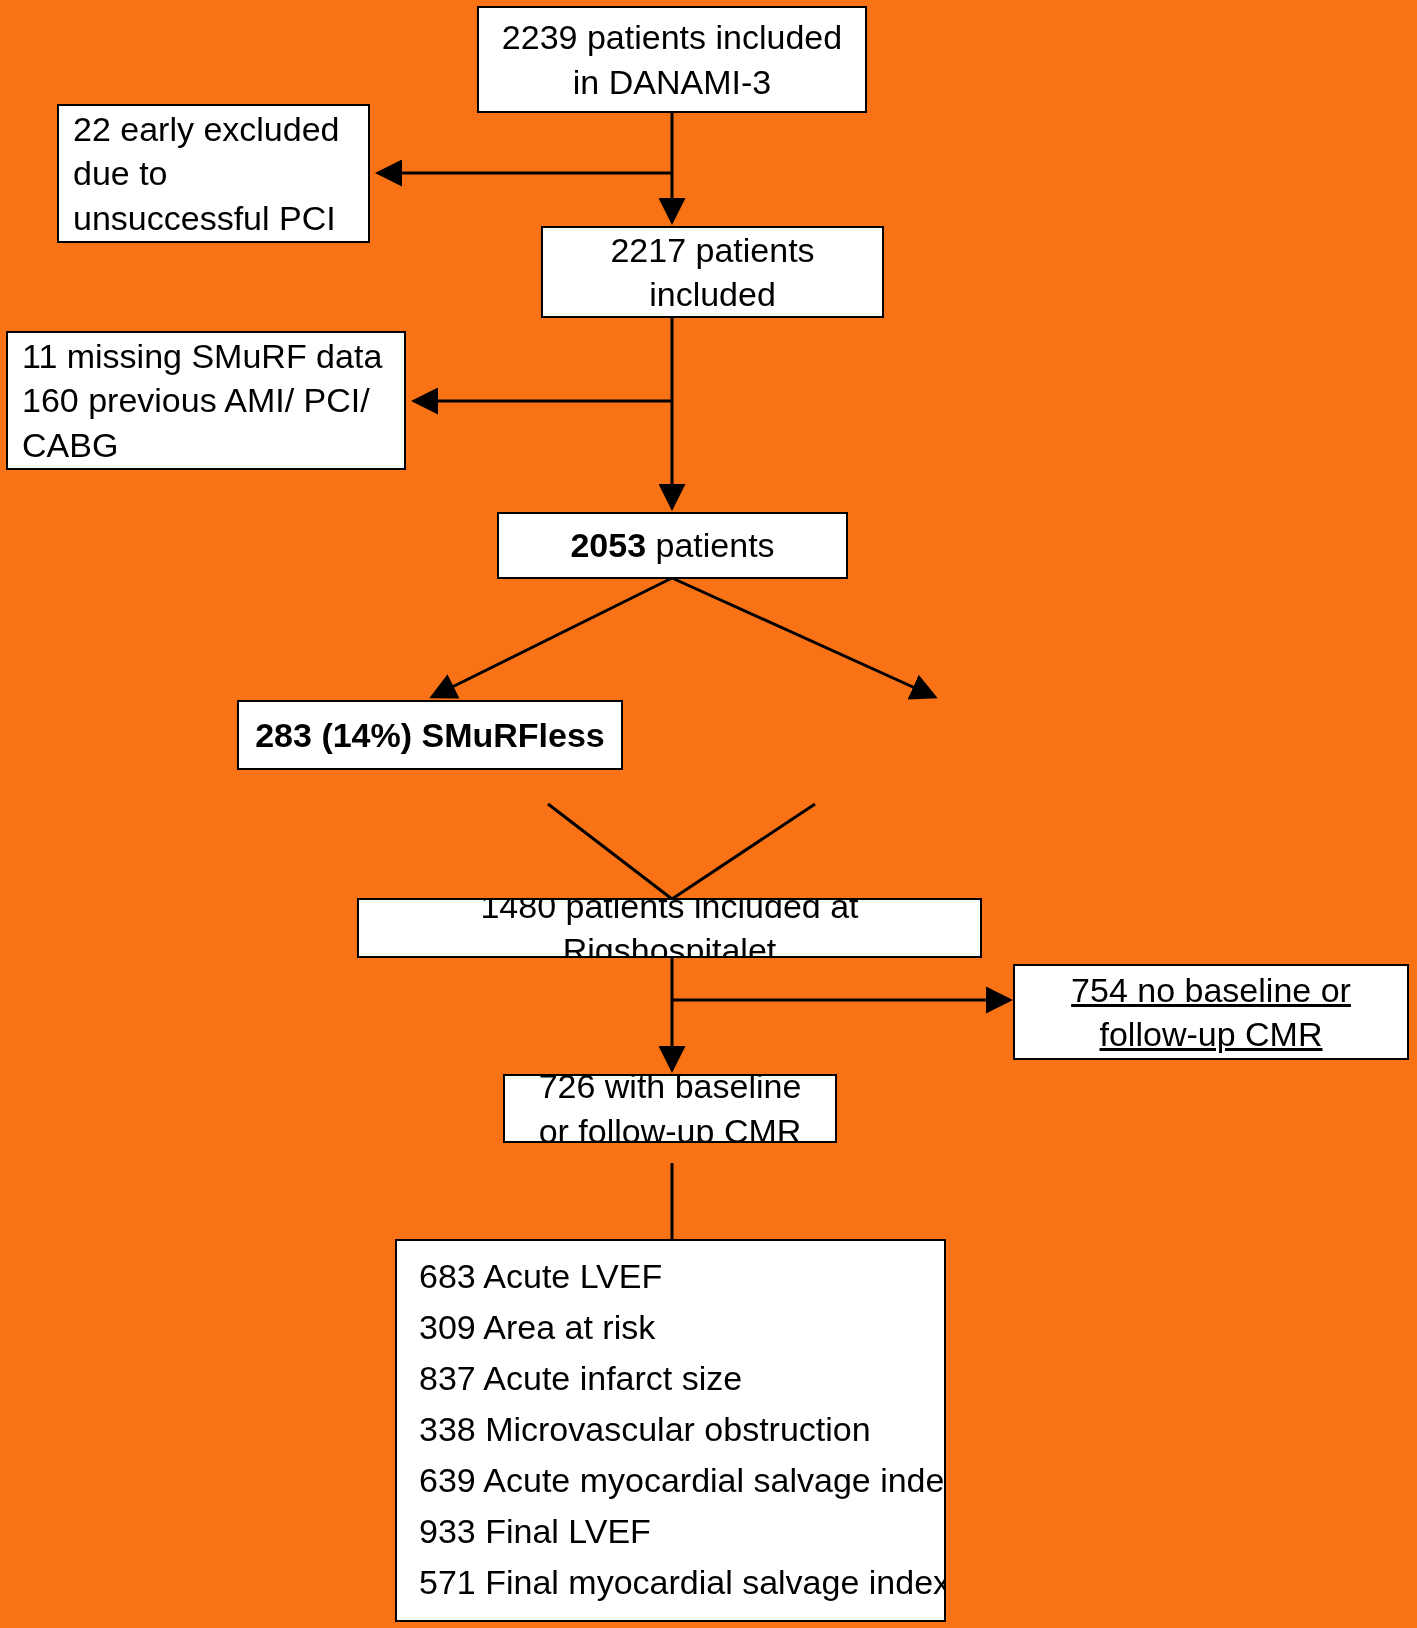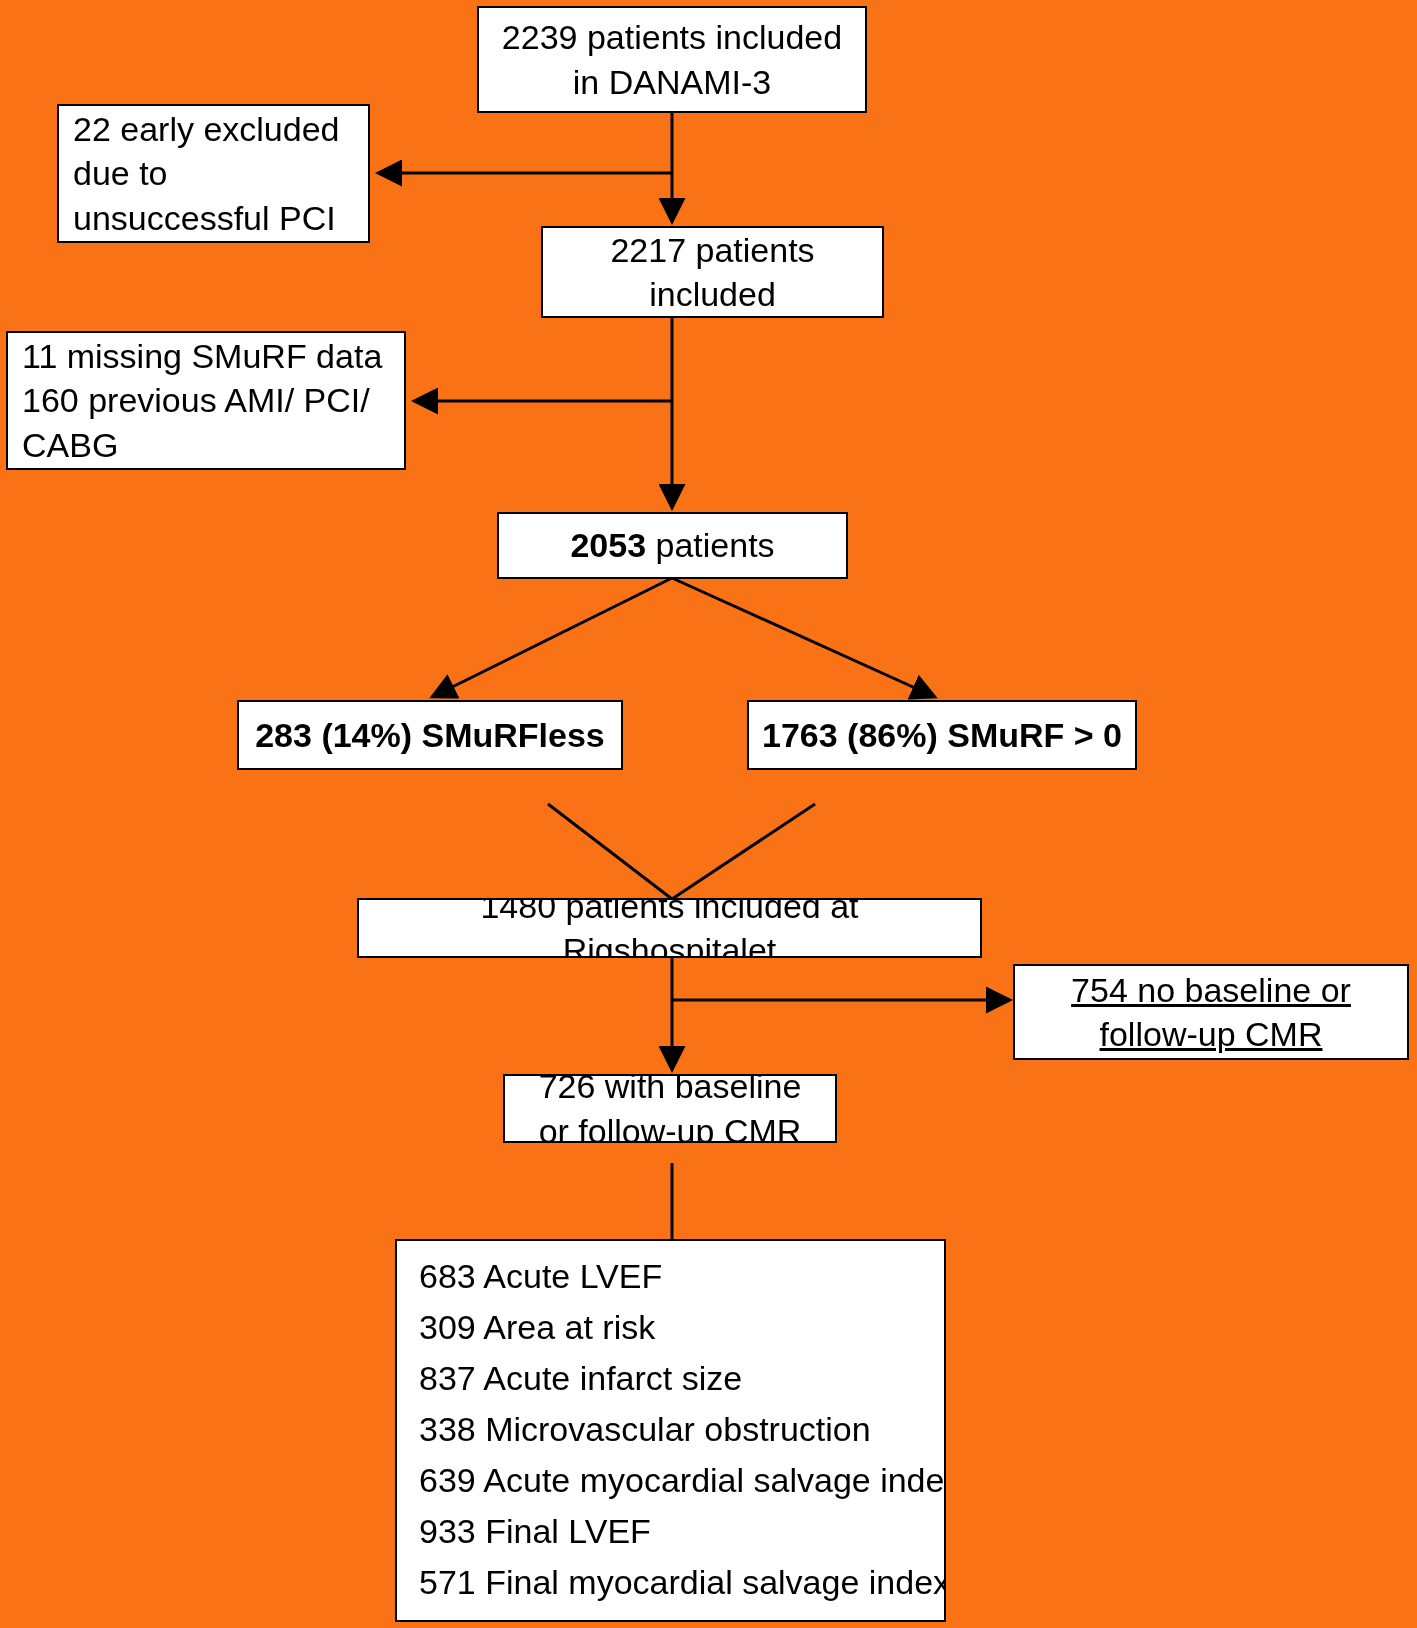--- a/index.html
+++ b/index.html
@@ -126,23 +126,20 @@
   </div>
 
   <div class="node-box align-center" style="left:497px; top:512px; width:351px; height:67px;">
     <div class="node-text"><span class="lead-bold">2053</span><span> patients</span></div>
   </div>
 
   <div class="node-box align-center bold-text" style="left:237px; top:700px; width:386px; height:70px;">
     <div class="node-text">283 (14%) SMuRFless</div>
   </div>
 
-  <div class="node-box align-center bold-text" style="left:747px; top:700px; width:390px; height:70px;">
-    <div class="node-text">1763 (86%) SMuRF &gt; 0</div>
-  </div>
 
   <div class="node-box align-center" style="left:357px; top:898px; width:625px; height:60px;">
     <div class="node-text">1480 patients included at Rigshospitalet</div>
   </div>
 
   <div class="node-box align-center" style="left:1013px; top:964px; width:396px; height:96px;text-decoration:underline;">
     <div class="node-text">754 no baseline or
 follow-up CMR</div>
   </div>
 

